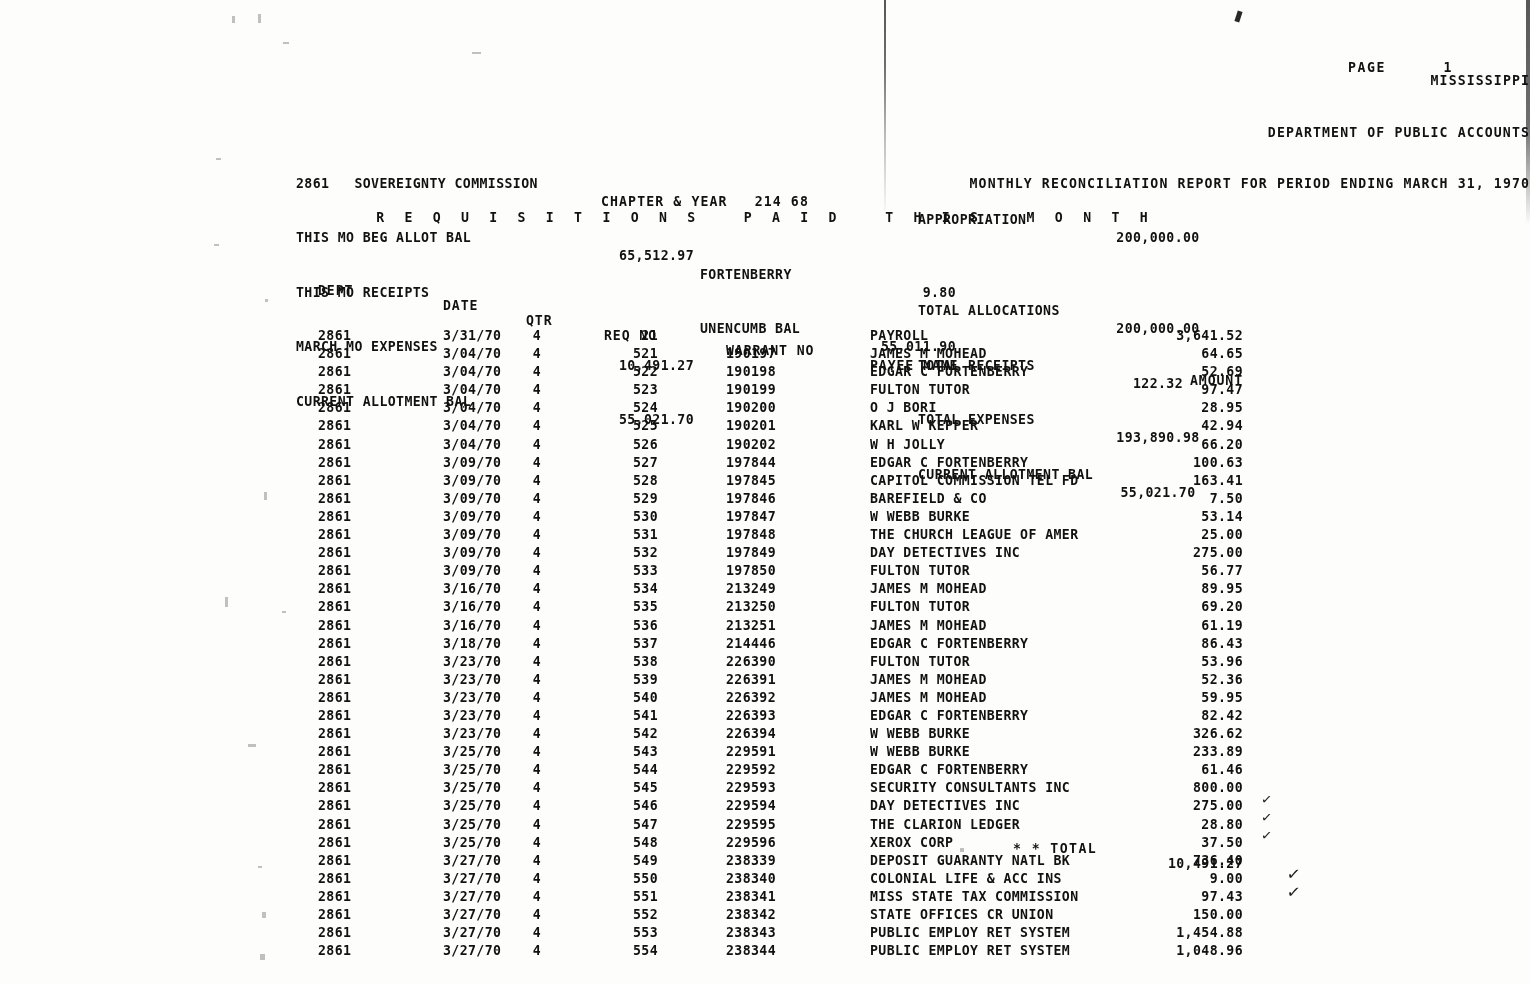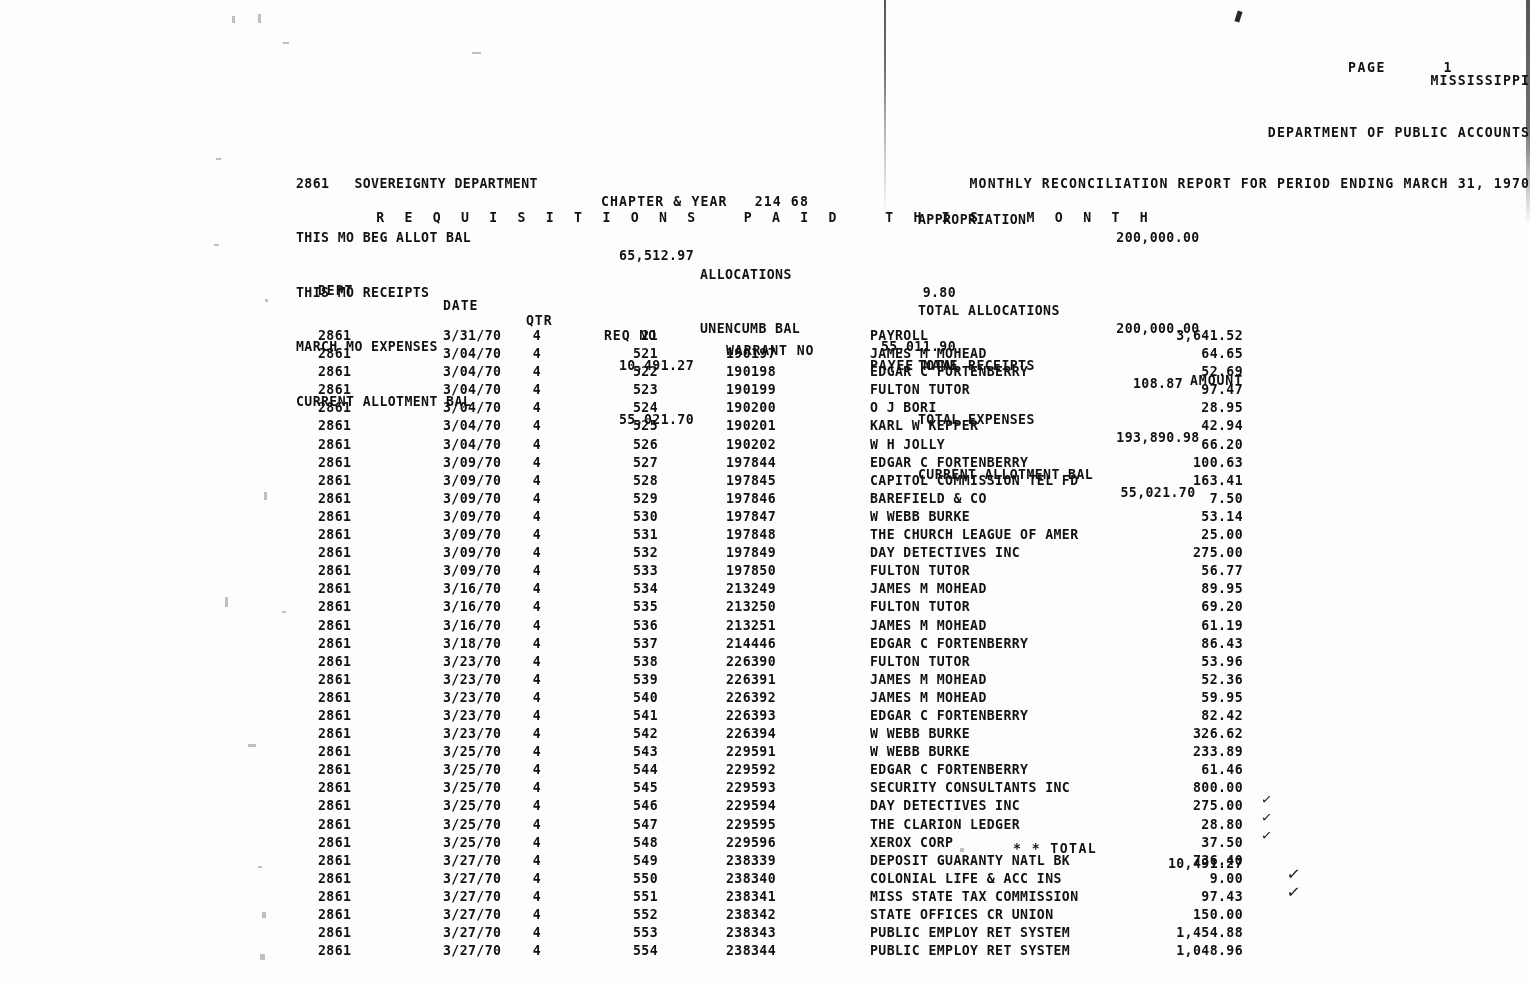--- a/index.html
+++ b/index.html
@@ -126,40 +126,40 @@
   <div id="title-block" class="abs">
     <div>MISSISSIPPI</div>
     <div>DEPARTMENT OF PUBLIC ACCOUNTS</div>
     <div>MONTHLY RECONCILIATION REPORT FOR PERIOD ENDING MARCH 31, 1970</div>
   </div>
 
   <div id="page-no" class="abs"><span>PAGE</span>      <span>1</span></div>
 
   <div id="summary" class="abs">
     <div class="sum-row">
-      <span class="c-label"><span>2861</span>   <span>SOVEREIGNTY DEPARTMENT</span></span>
+      <span class="c-label"><span>2861</span>   <span>SOVEREIGNTY COMMISSION</span></span>
       <span class="c-chapter"><span>CHAPTER &amp; YEAR</span>   <span>214 68</span></span>
       <span class="c-right">APPROPRIATION</span>
       <span class="c-amt3">200,000.00</span>
     </div>
     <div class="sum-row">
       <span class="c-label">THIS MO BEG ALLOT BAL</span>
       <span class="c-amt1">65,512.97</span>
-      <span class="c-mid">ALLOCATIONS</span>
+      <span class="c-mid">FORTENBERRY</span>
       <span class="c-amt2">9.80</span>
       <span class="c-right">TOTAL ALLOCATIONS</span>
       <span class="c-amt3">200,000.00</span>
     </div>
     <div class="sum-row">
       <span class="c-label">THIS MO RECEIPTS</span>
       <span class="c-amt1"></span>
       <span class="c-mid">UNENCUMB BAL</span>
       <span class="c-amt2">55,011.90</span>
       <span class="c-right">TOTAL RECEIPTS</span>
-      <span class="c-amt3">108.87</span>
+      <span class="c-amt3">122.32</span>
     </div>
     <div class="sum-row">
       <span class="c-label">MARCH MO EXPENSES</span>
       <span class="c-amt1">10,491.27</span>
       <span class="c-mid"></span>
       <span class="c-amt2"></span>
       <span class="c-right">TOTAL EXPENSES</span>
       <span class="c-amt3">193,890.98</span>
     </div>
     <div class="sum-row">

